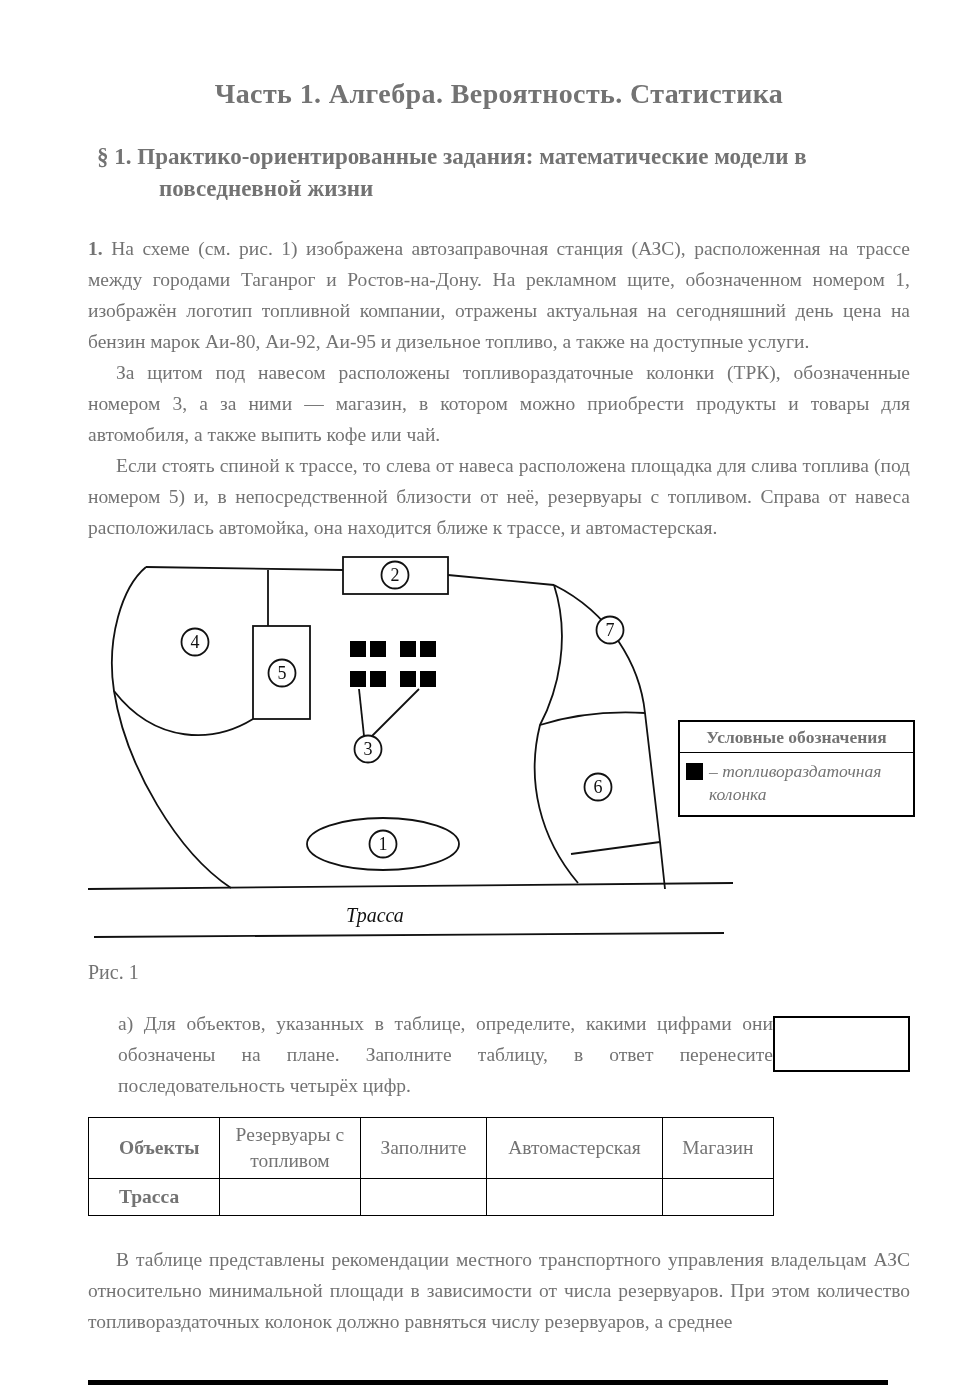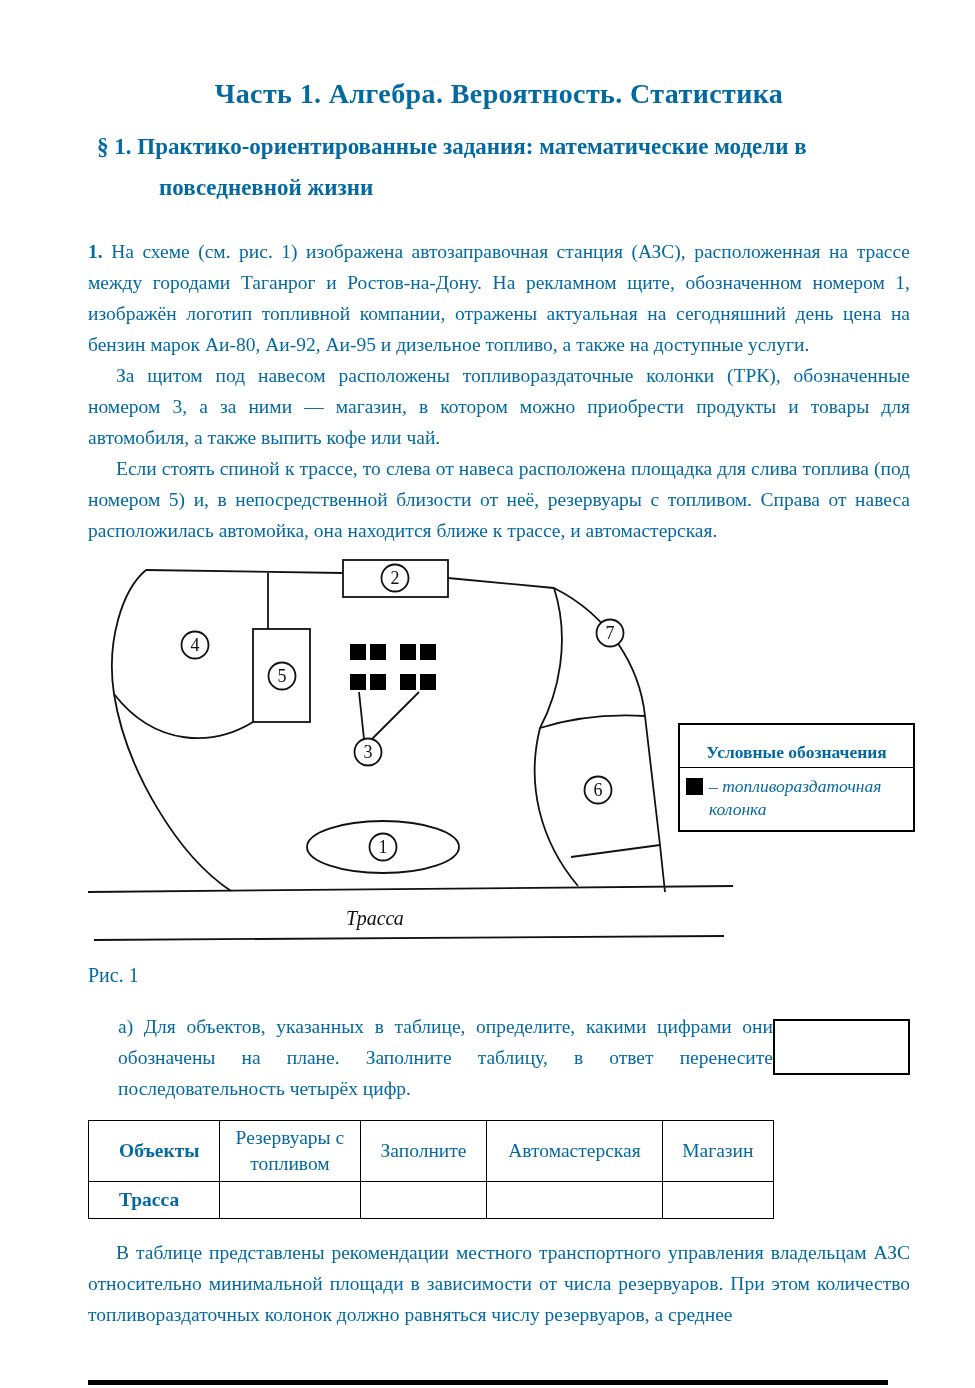--- a/index.html
+++ b/index.html
@@ -2,39 +2,39 @@
 <html lang="ru"><head>
 <meta charset="utf-8">
 <style>
   * { margin:0; padding:0; box-sizing:border-box; }
   html,body { background:#ffffff; }
   .page {
     position:relative;
     width:975px; height:1388px;
     background:#ffffff;
     font-family:"Liberation Serif", serif;
-    color:#0369a1;
+    color:#737373;
     overflow:hidden;
   }
   .content { padding:0 65px 0 88px; }
 
   .title {
     margin-top:78px;
     text-align:center;
     font-size:28px;
     font-weight:bold;
     letter-spacing:.4px;
   }
   .section-heading {
-    margin-top:16px;
+    margin-top:31px;
     margin-left:9px;
     width:760px;
     font-size:23px;
     font-weight:bold;
-    line-height:41px;
+    line-height:32px;
     padding-left:62px;
     text-indent:-62px;
   }
   .body-text {
     font-size:19.5px;
     line-height:31px;
     text-align:justify;
     hyphens:auto;
   }
   .p-first { margin-top:28px; }
@@ -58,21 +58,21 @@
     position:absolute;
     left:590px; top:167px;
     width:237px;
     background:#fff;
     border:2px solid #000;
     font-size:17.5px;
   }
   .legend-title {
     font-weight:bold;
     text-align:center;
-    padding:17px 0 4px 0;
+    padding:5px 0 4px 0;
     border-bottom:1.5px solid #000;
   }
   .legend-item {
     display:flex;
     gap:6px;
     padding:7px 4px 9px 6px;
     font-style:italic;
     line-height:23px;
   }
   .legend-square { width:17px; height:17px; background:#000; flex:none; margin-top:3px; }
@@ -106,21 +106,21 @@
     border:1.5px solid #000;
     text-align:center;
     vertical-align:middle;
     padding:4px 10px;
     line-height:26px;
   }
   .obj-table tr:first-child td { height:56px; }
   .obj-table tr:last-child td { height:37px; }
   .obj-table td.left { text-align:left; padding-left:30px; font-weight:bold; }
 
-  .p-after { margin-top:18px; }
+  .p-after { margin-top:28px; }
 
   .footer-rule {
     position:absolute;
     left:88px; top:1380px;
     width:800px; height:5px;
     background:#000;
   }
 </style>
 </head>
 <body>

